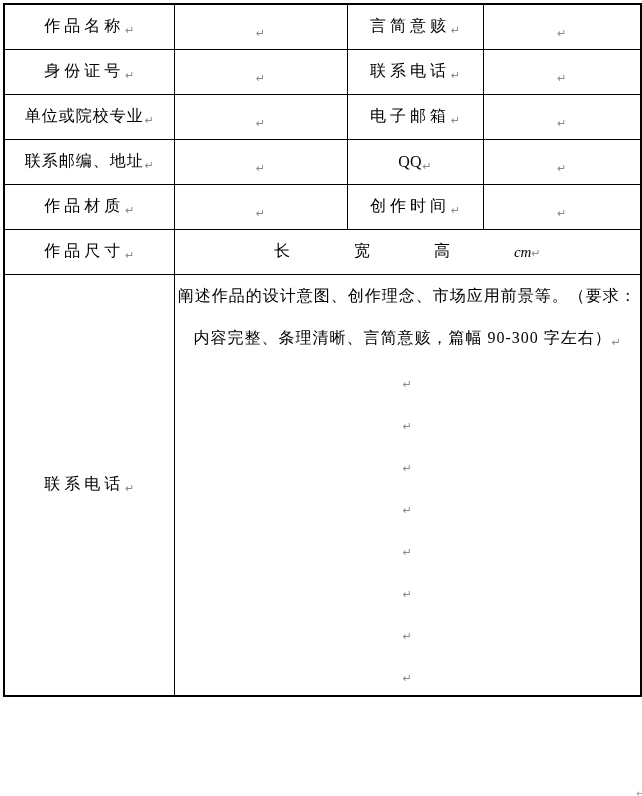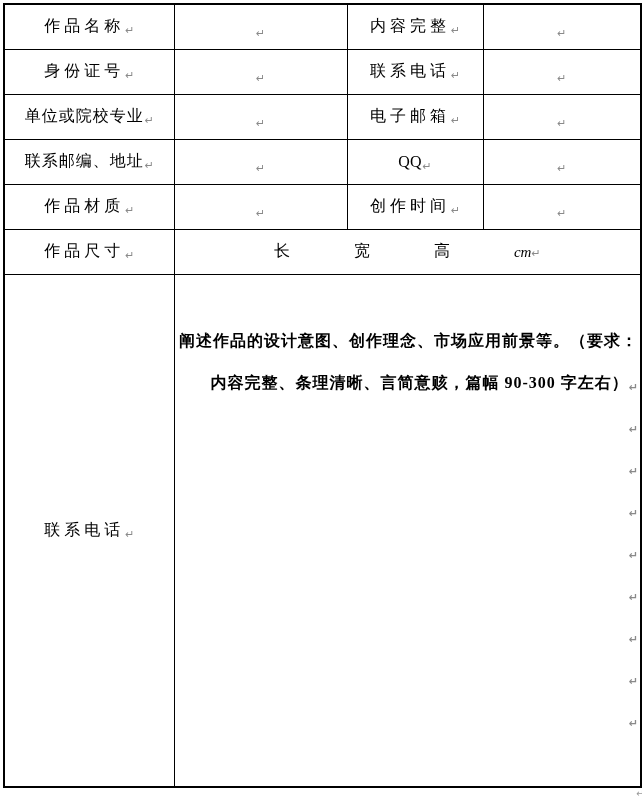--- a/index.html
+++ b/index.html
@@ -18,21 +18,21 @@
   .page {
     position: absolute;
     left: 0; top: 0;
     width: 642px; height: 796px;
   }
   table.entry-form {
     position: absolute;
     left: 3px;
     top: 3px;
     width: 637px;
-    height: 785px;
+    height: 694px;
     border-collapse: collapse;
     table-layout: fixed;
     border: 2px solid #000000;
   }
   td {
     border: 1px solid #000000;
     padding: 0;
     vertical-align: middle;
     overflow: hidden;
   }
@@ -74,22 +74,21 @@
   .desc-cell {
     vertical-align: middle;
     padding: 0 2px;
   }
   .desc-line {
     line-height: 42px;
     height: 42px;
     font-size: 16px;
     letter-spacing: 1px;
     white-space: nowrap;
-    text-align: right;
-    font-weight: bold;
+    text-align: center;
   }
   .desc-line .pm { transform: translateY(3px); }
 
   .outside-mark {
     position: absolute;
     left: 636px;
     top: 788px;
     font-family: "DejaVu Sans", sans-serif;
     color: #9a9a9a;
     font-size: 10px;
@@ -104,21 +103,21 @@
       <col style="width:170px">
       <col style="width:173px">
       <col style="width:136px">
       <col style="width:158px">
     </colgroup>
     <tbody>
 
       <tr class="field-row">
         <td class="lbl ls4"><span>作品名称</span><span class="pm">↵</span></td>
         <td class="val"><span class="pm">↵</span></td>
-        <td class="lbl ls4"><span>内容完整</span><span class="pm">↵</span></td>
+        <td class="lbl ls4"><span>言简意赅</span><span class="pm">↵</span></td>
         <td class="val"><span class="pm">↵</span></td>
       </tr>
 
       <tr class="field-row">
         <td class="lbl ls4"><span>身份证号</span><span class="pm">↵</span></td>
         <td class="val"><span class="pm">↵</span></td>
         <td class="lbl ls4"><span>联系电话</span><span class="pm">↵</span></td>
         <td class="val"><span class="pm">↵</span></td>
       </tr>
 

